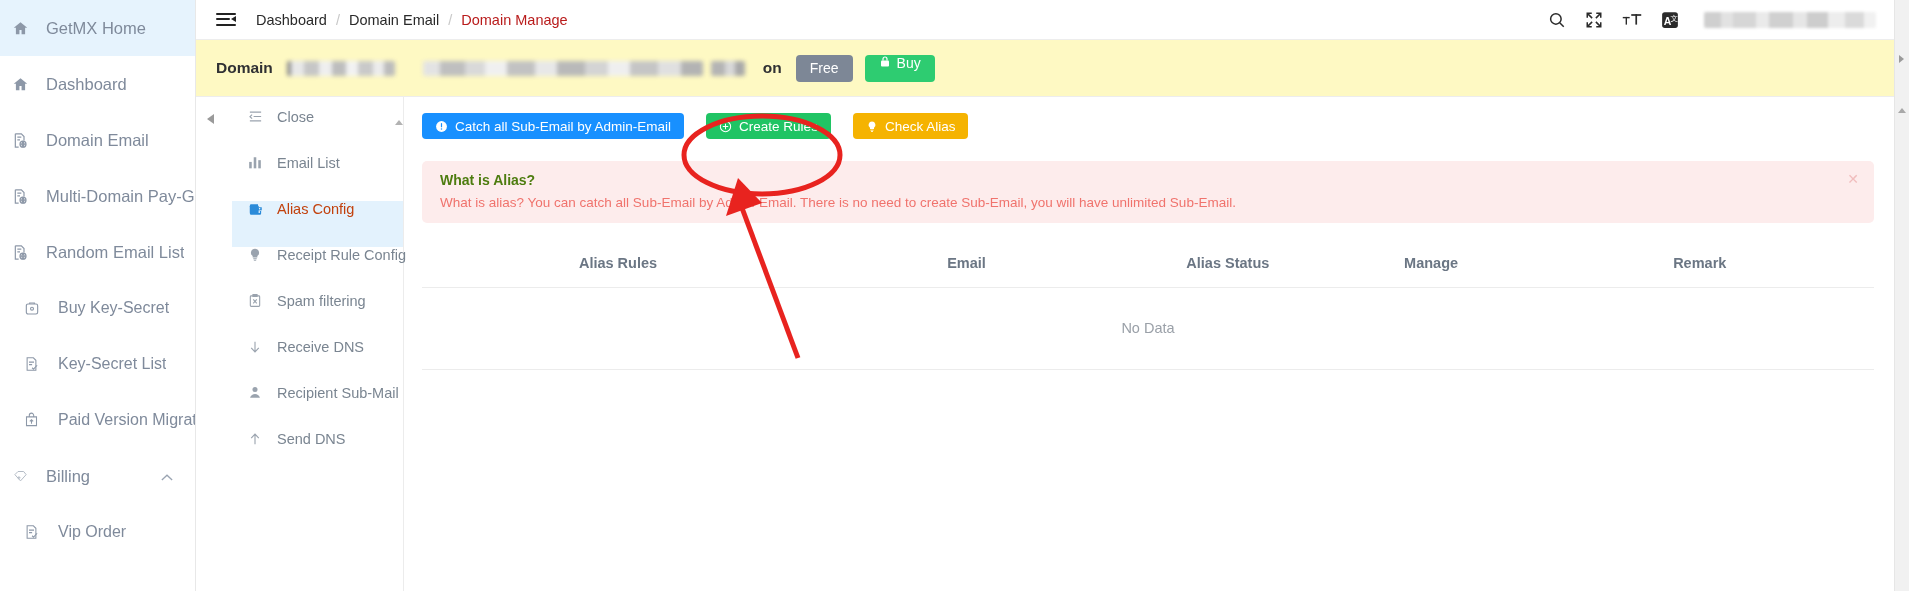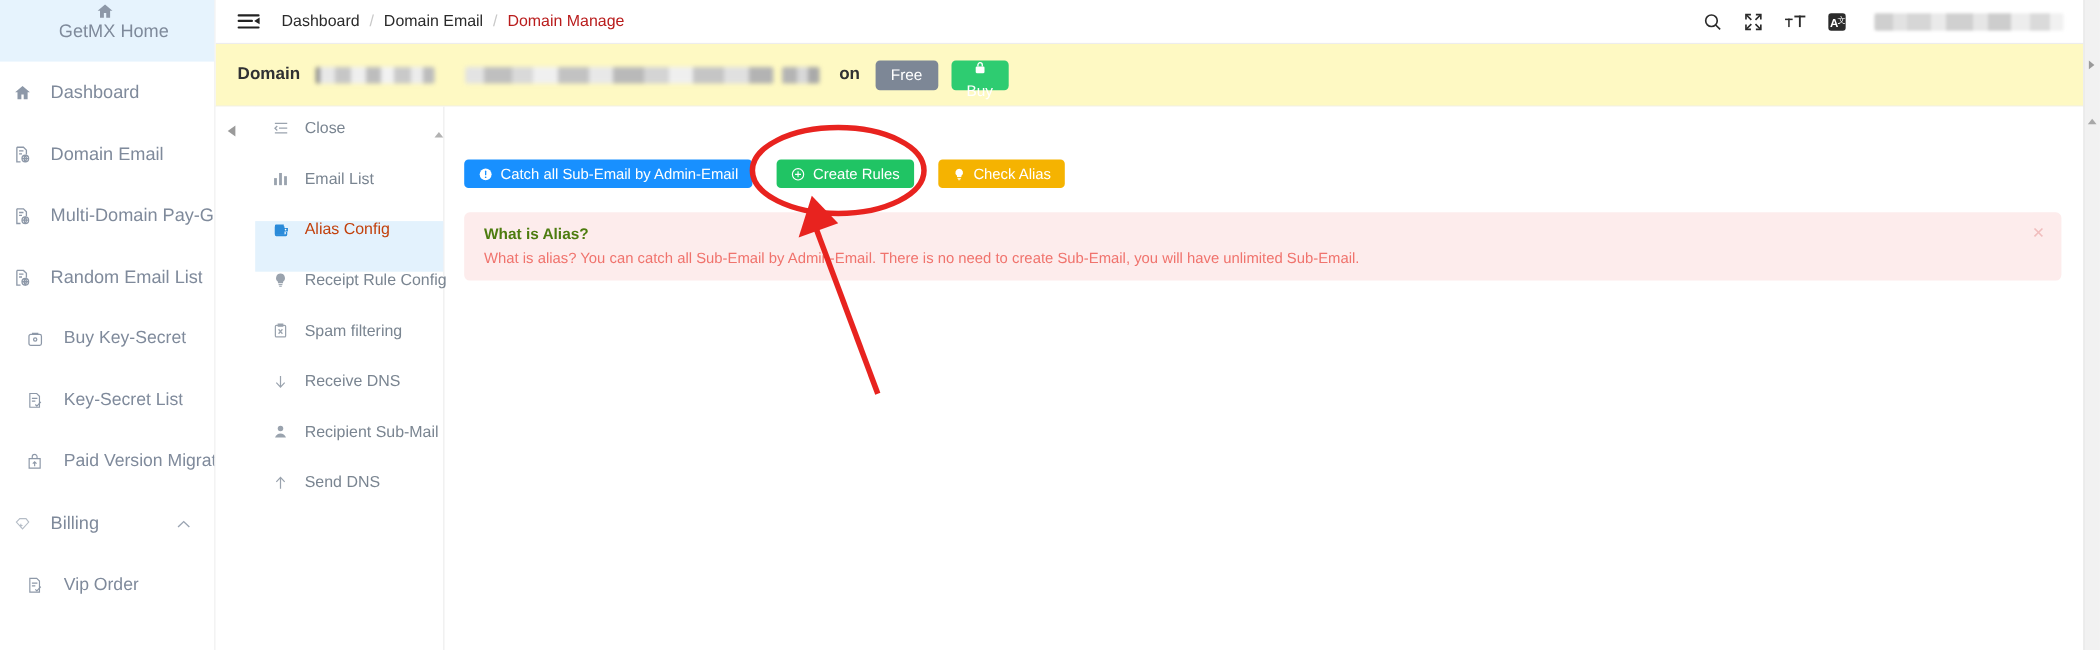--- a/index.html
+++ b/index.html
@@ -22,21 +22,21 @@
   }
   .side-item {
     display: flex; align-items: center;
     height: 56px;
     padding-left: 12px;
     color: #7f8a9b;
     font-size: 16.5px;
     white-space: nowrap;
     cursor: pointer;
   }
-  .side-item.active { background: #e6f3fd; flex-direction: column; }
+  .side-item.active { background: #e6f3fd; }
   .side-item .s-ic {
     width: 24px; min-width: 24px; height: 20px;
     display: flex; align-items: center; justify-content: flex-start;
     color: #8d98a8;
     margin-right: 10px;
   }
   .side-item.sub { padding-left: 24px; font-size: 16px; }
   .side-item.group { justify-content: flex-start; position: relative; padding-right: 28px; }
   .side-item.group .caret {
     position: absolute; right: 22px; top: 50%; transform: translateY(-50%);
@@ -111,24 +111,23 @@
     background: linear-gradient(90deg,#b4b4b4 0 40%,#d8d8d8 40% 70%,#a9a9a9 70% 100%); }
   .dom-tail { font-size: 15.5px; color: #303133; font-weight: bold; margin-left: 18px; }
   .badge-free {
     margin-left: 14px; height: 27px; padding: 0 14px;
     background: #7d8796; color: #fff; font-size: 14px;
     border-radius: 4px; display: flex; align-items: center;
   }
   .btn-buy {
     margin-left: 12px; height: 27px; padding: 0 14px;
     background: #2ecc71; color: #fff; font-size: 14px;
-    border-radius: 4px; display: flex; align-items: center; gap: 6px;
+    border-radius: 4px; display: flex; align-items: flex-start; gap: 6px;
     border: none; cursor: pointer;
     font-family: "Liberation Sans", sans-serif;
-    flex-direction: column;
   }
 
   
   .bodywrap { flex: 1; display: flex; position: relative; background: #fff; min-height: 0; }
 
   .leftscroll {
     width: 36px; min-width: 36px; background: #fff;
     border-right: 0px; position: relative;
   }
   .leftscroll .arrow-left {
@@ -176,21 +175,20 @@
   }
 
   .btnrow { display: flex; align-items: center; gap: 0; position: relative; }
   .abtn {
     height: 26px; border: none; border-radius: 4px;
     color: #fff; font-size: 13.5px;
     display: flex; align-items: center; gap: 7px;
     padding: 0 13px; cursor: pointer;
     font-family: "Liberation Sans", sans-serif;
     white-space: nowrap;
-    margin-top: 32px;
   }
   .abtn.blue { background: #1890ff; }
   .abtn.green { background: #20c464; margin-left: 22px; }
   .abtn.yellow { background: #f5b301; margin-left: 22px; }
 
   .alert {
     margin-top: 22px;
     background: #fdecec;
     border-radius: 5px;
     padding: 11px 18px 13px 18px;
@@ -556,20 +554,36 @@
             <span>Check Alias</span>
           </button>
         </div>
 
         <div class="alert">
           <div class="alert-title">What is Alias?</div>
           <div class="alert-text">What is alias? You can catch all Sub-Email by Admin-Email. There is no need to create Sub-Email, you will have unlimited Sub-Email.</div>
           <span class="alert-close">✕</span>
         </div>
 
+        <table class="rules">
+          <thead>
+            <tr>
+              <th style="width:27%">Alias Rules</th>
+              <th style="width:21%">Email</th>
+              <th style="width:15%">Alias Status</th>
+              <th style="width:13%">Manage</th>
+              <th style="width:24%">Remark</th>
+            </tr>
+          </thead>
+          <tbody>
+            <tr>
+              <td colspan="5">No Data</td>
+            </tr>
+          </tbody>
+        </table>
       </section>
     </div>
   </div>
 
   <div class="pagescroll">
     <span class="sb-right"></span>
     <span class="sb-up"></span>
   </div>
 </div>
 

